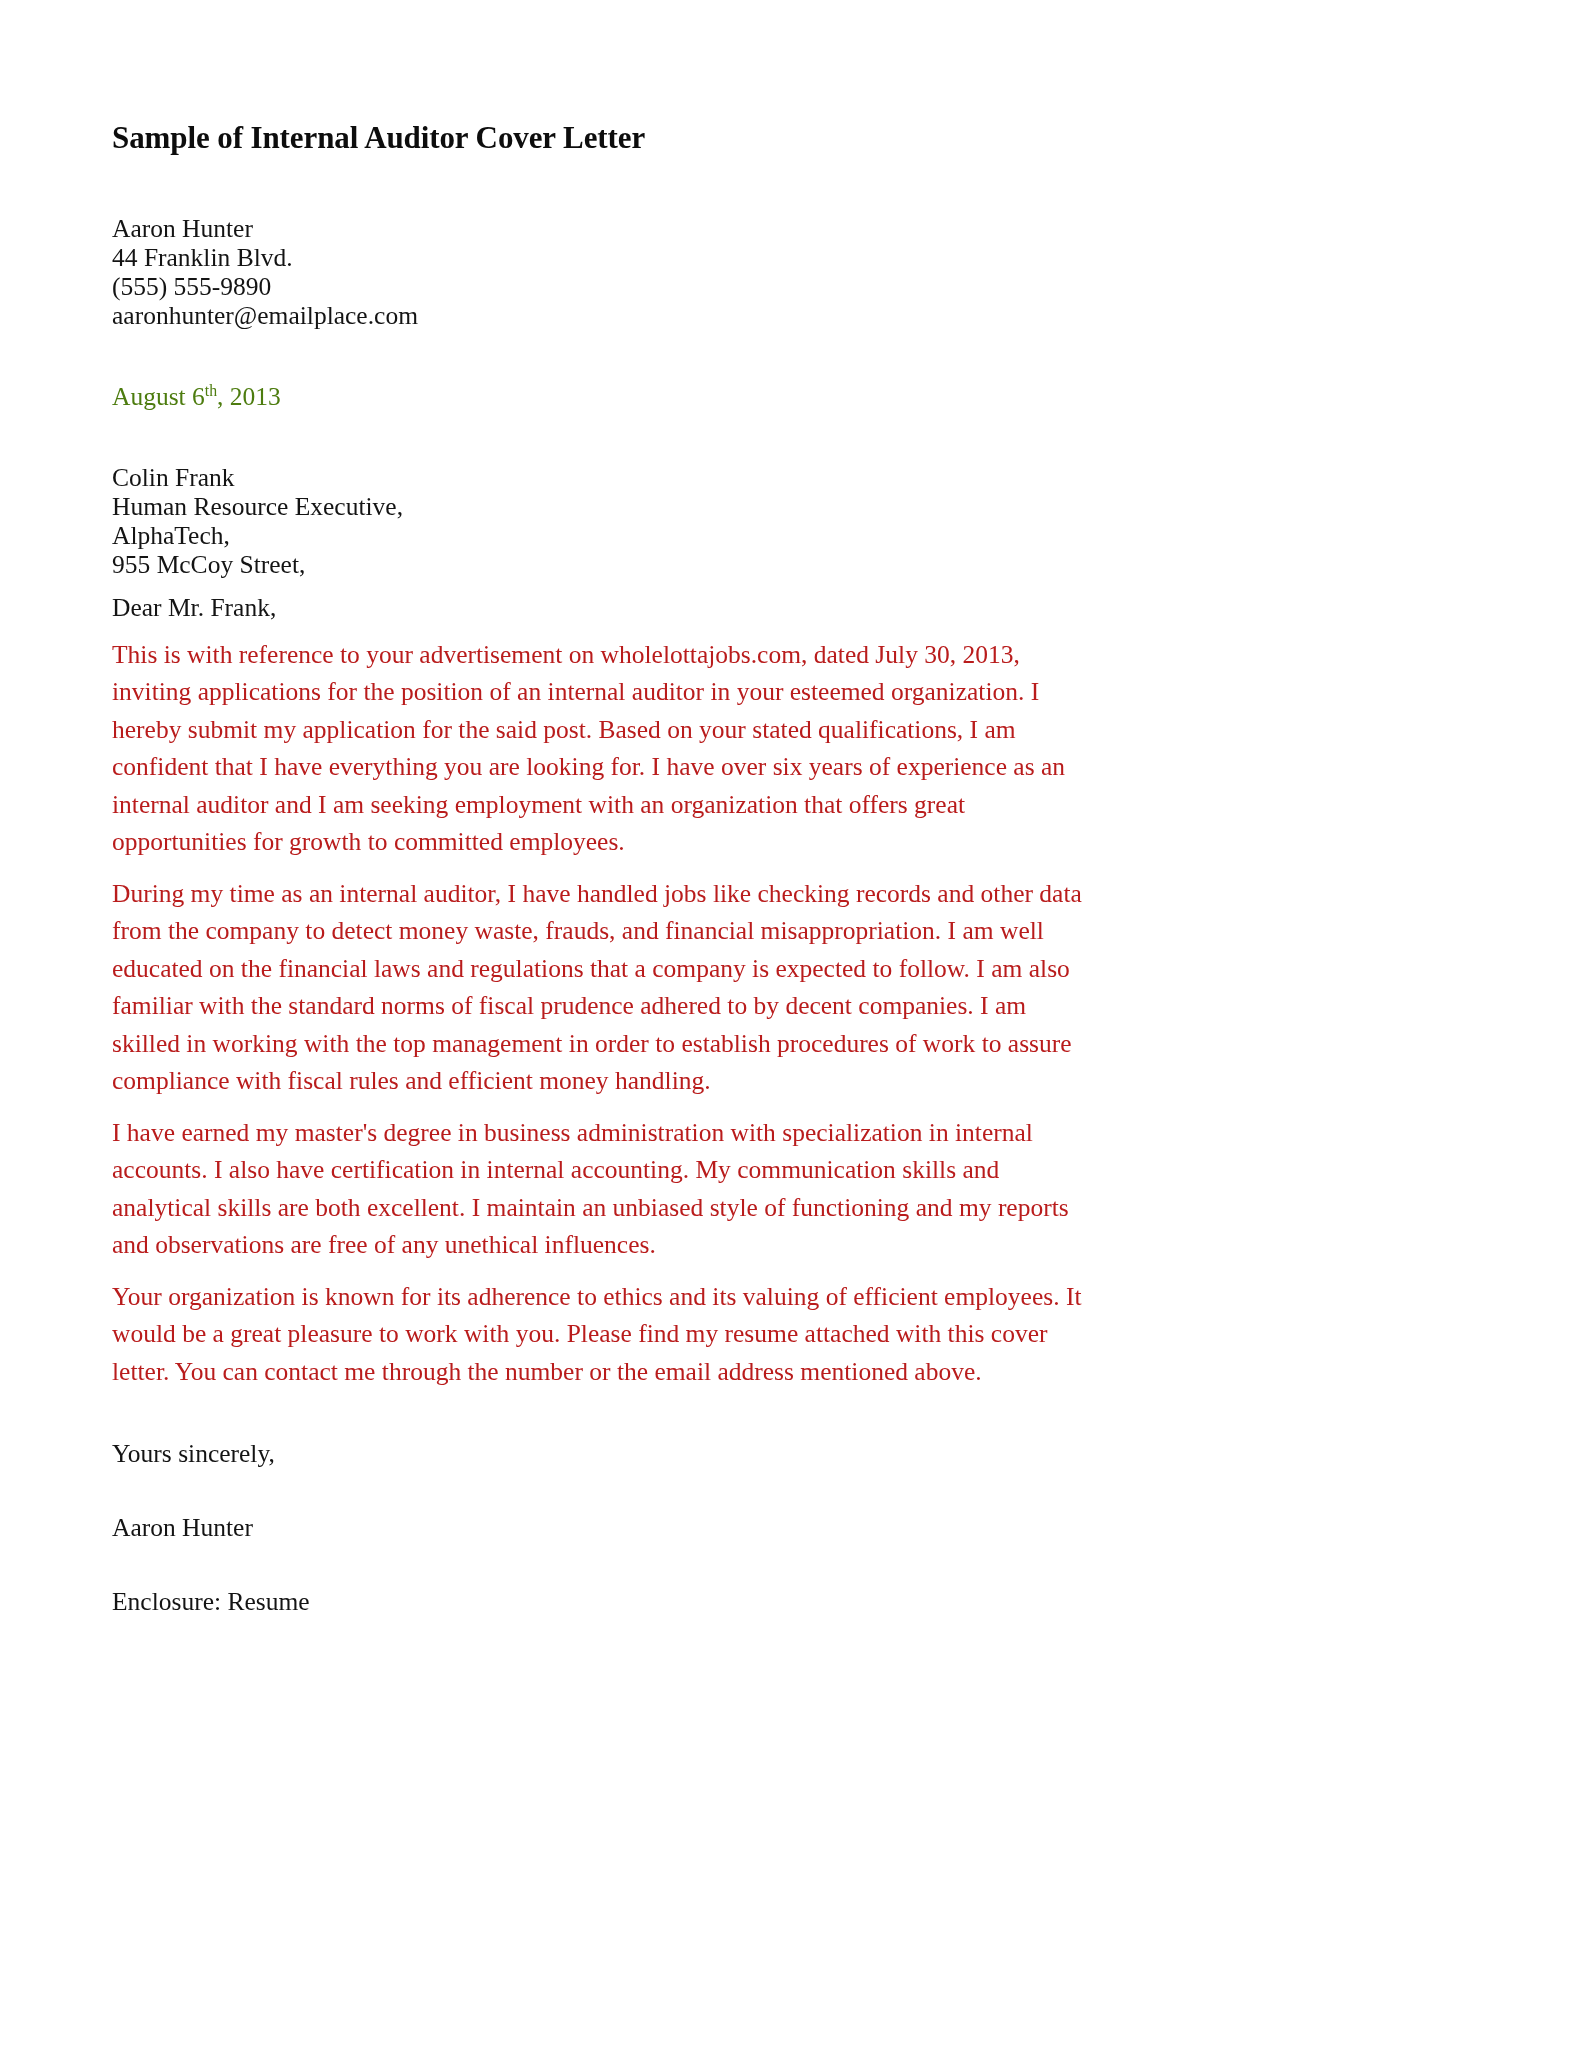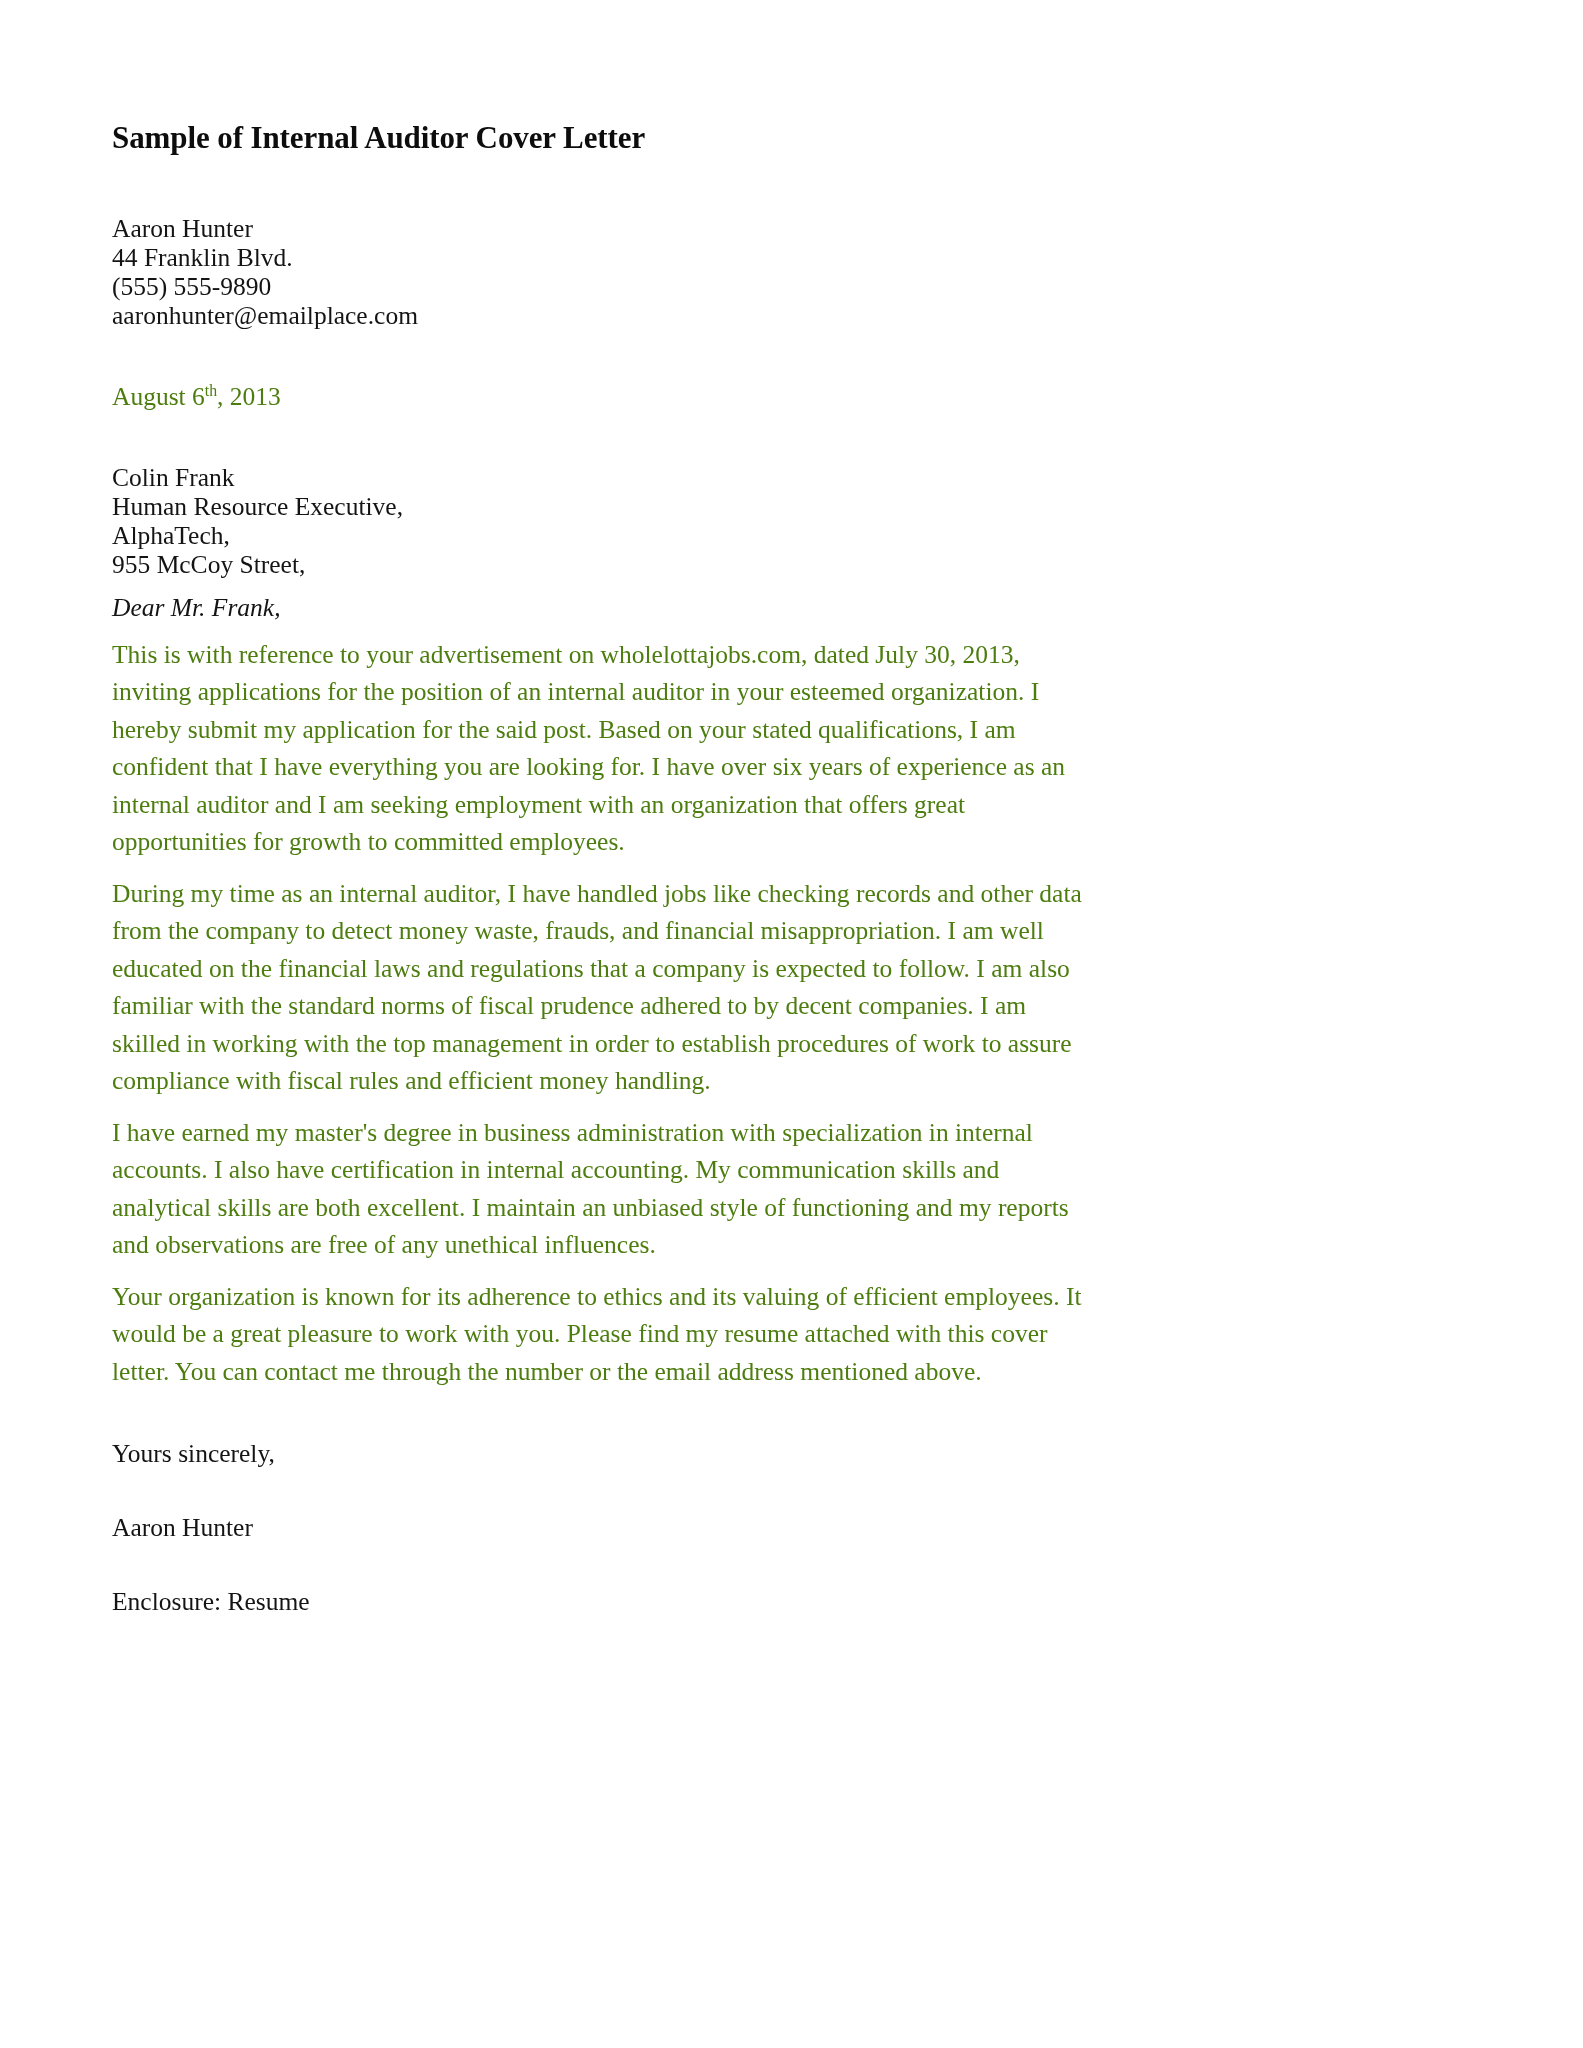--- a/index.html
+++ b/index.html
@@ -63,27 +63,26 @@
     font-size: 0.62em;
     vertical-align: super;
     line-height: 0;
   }
 
   .salutation {
     font-size: 25.5px;
     line-height: 29px;
     color: #141414;
     margin: 0;
-    font-style: italic;
   }
 
   .para {
     font-size: 25.5px;
     line-height: 37.5px;
-    color: #4d7c0f;
+    color: #b91c1c;
     margin: 0 0 14px 0;
     text-align: left;
     width: 985px;
   }
   .para:last-of-type { margin-bottom: 4px; }
 
   .closing-line {
     font-size: 25.5px;
     line-height: 29px;
     color: #141414;

